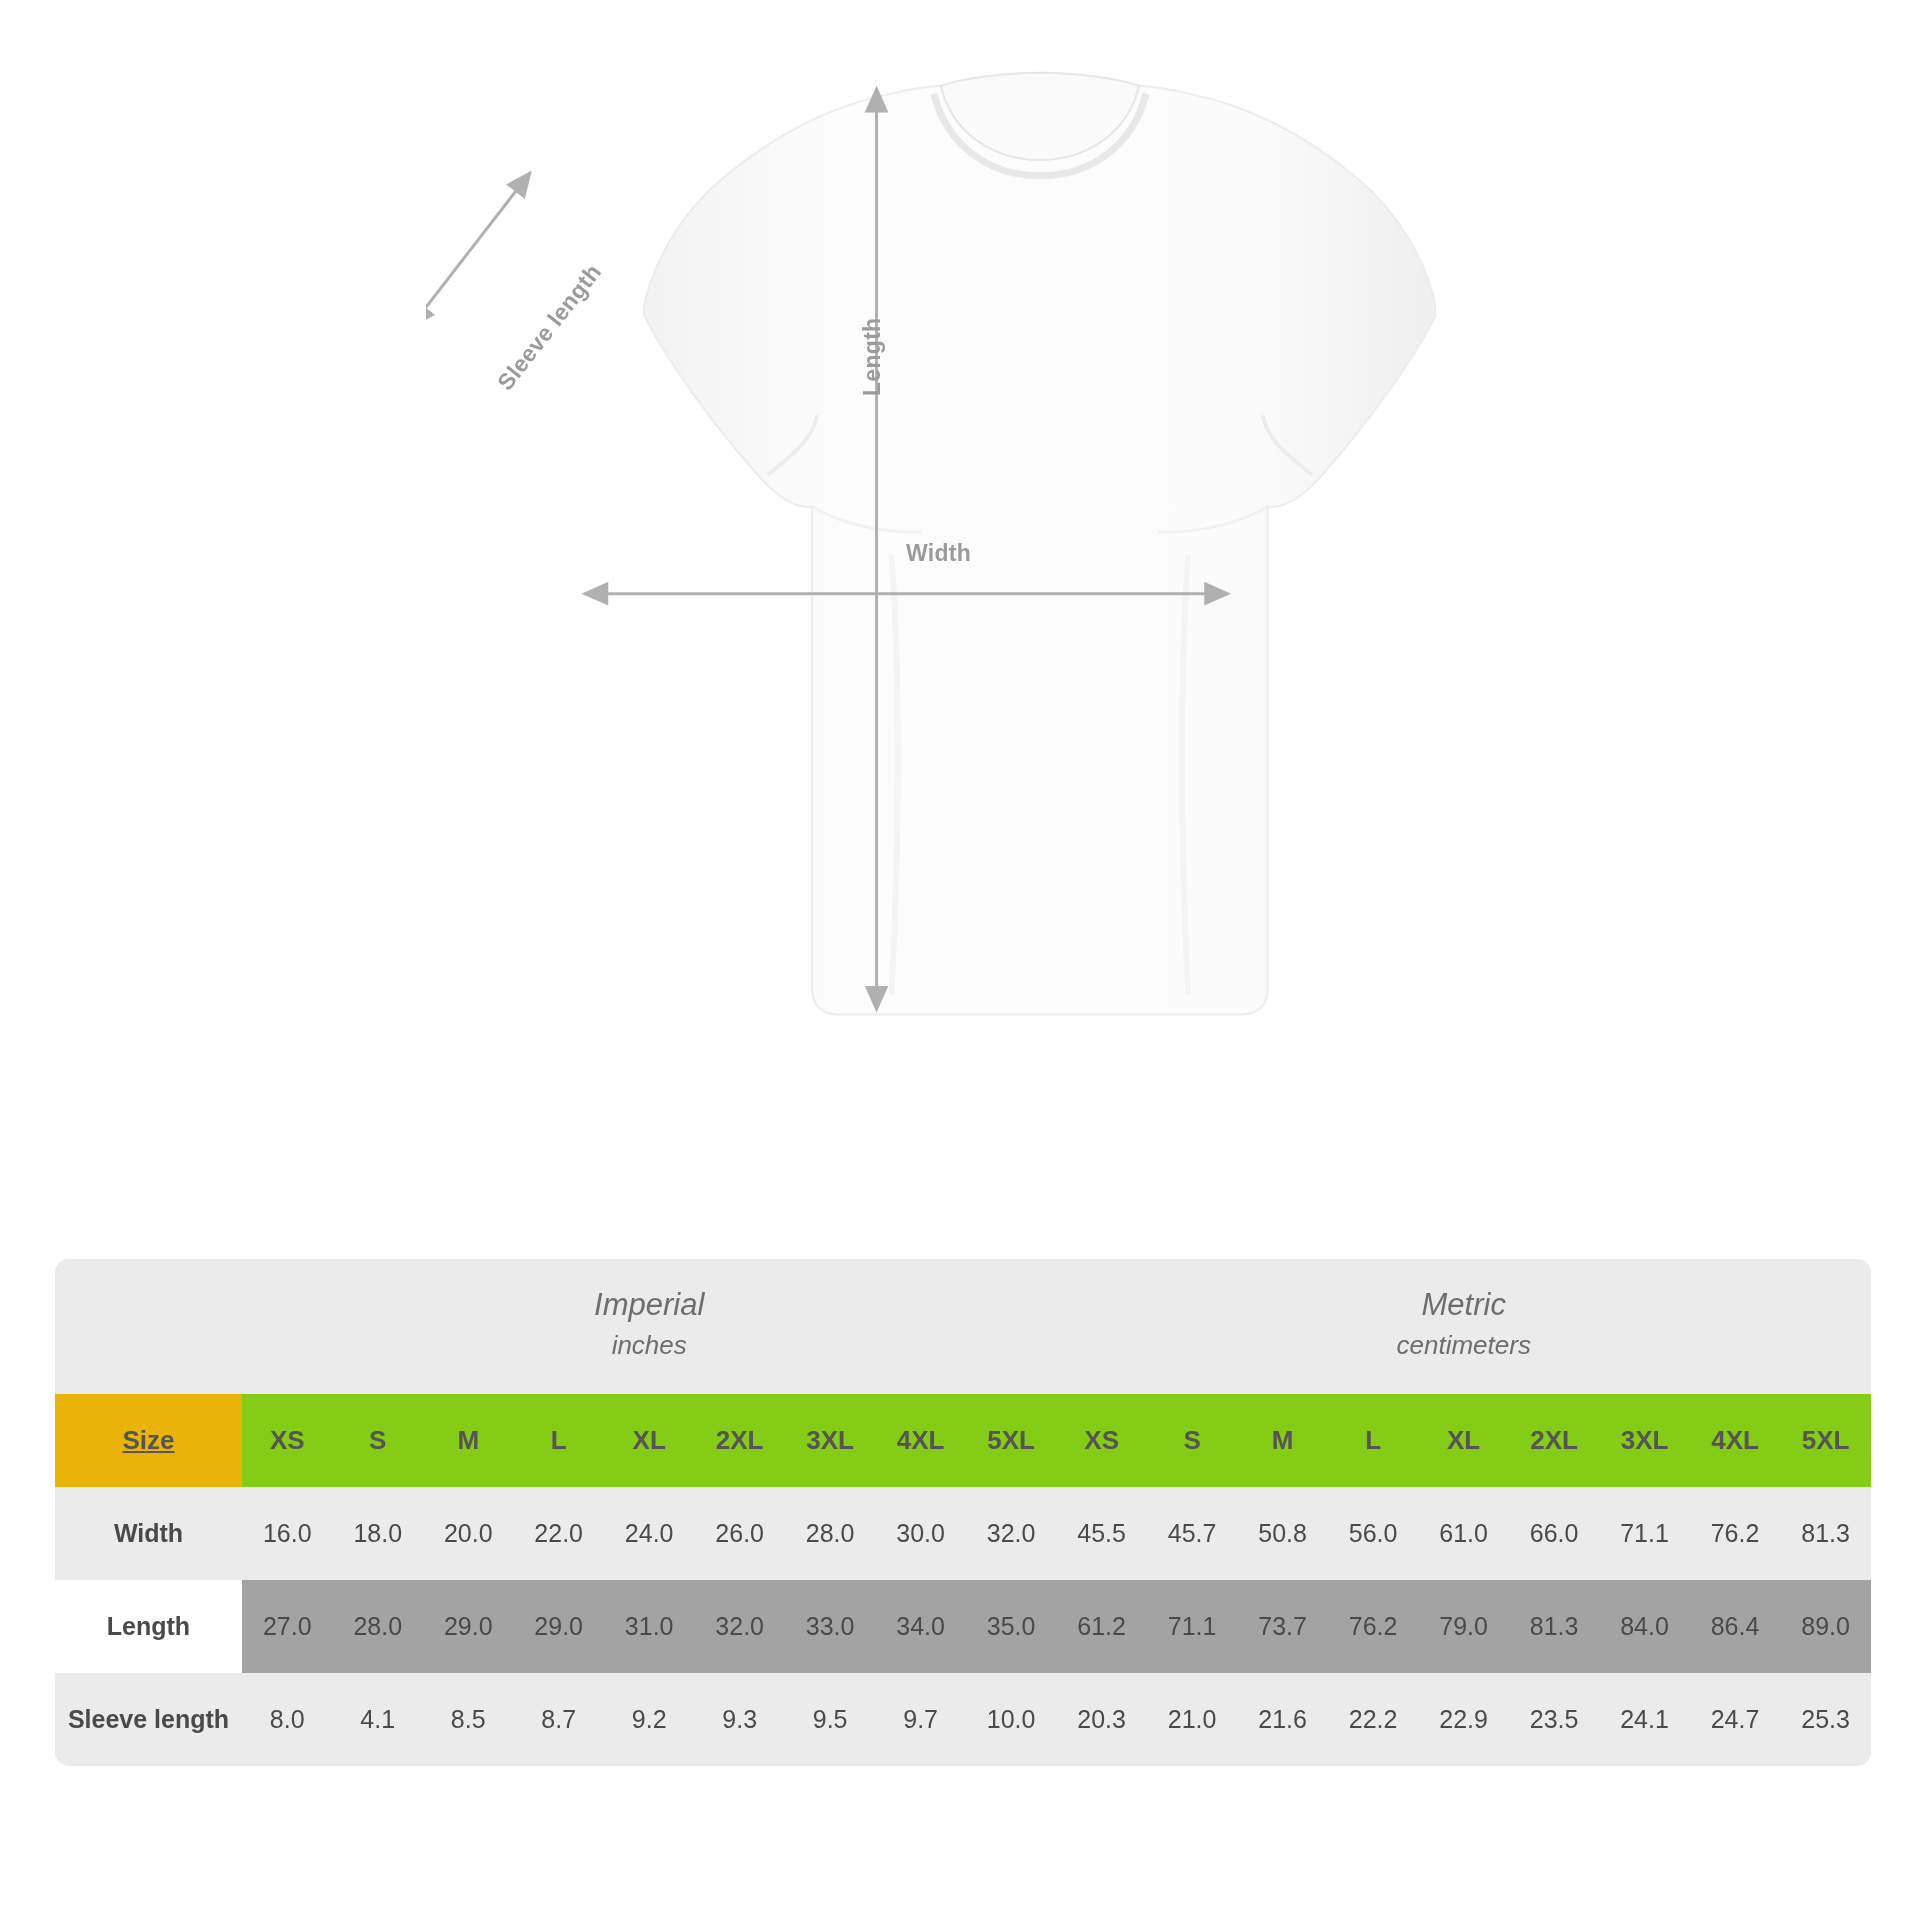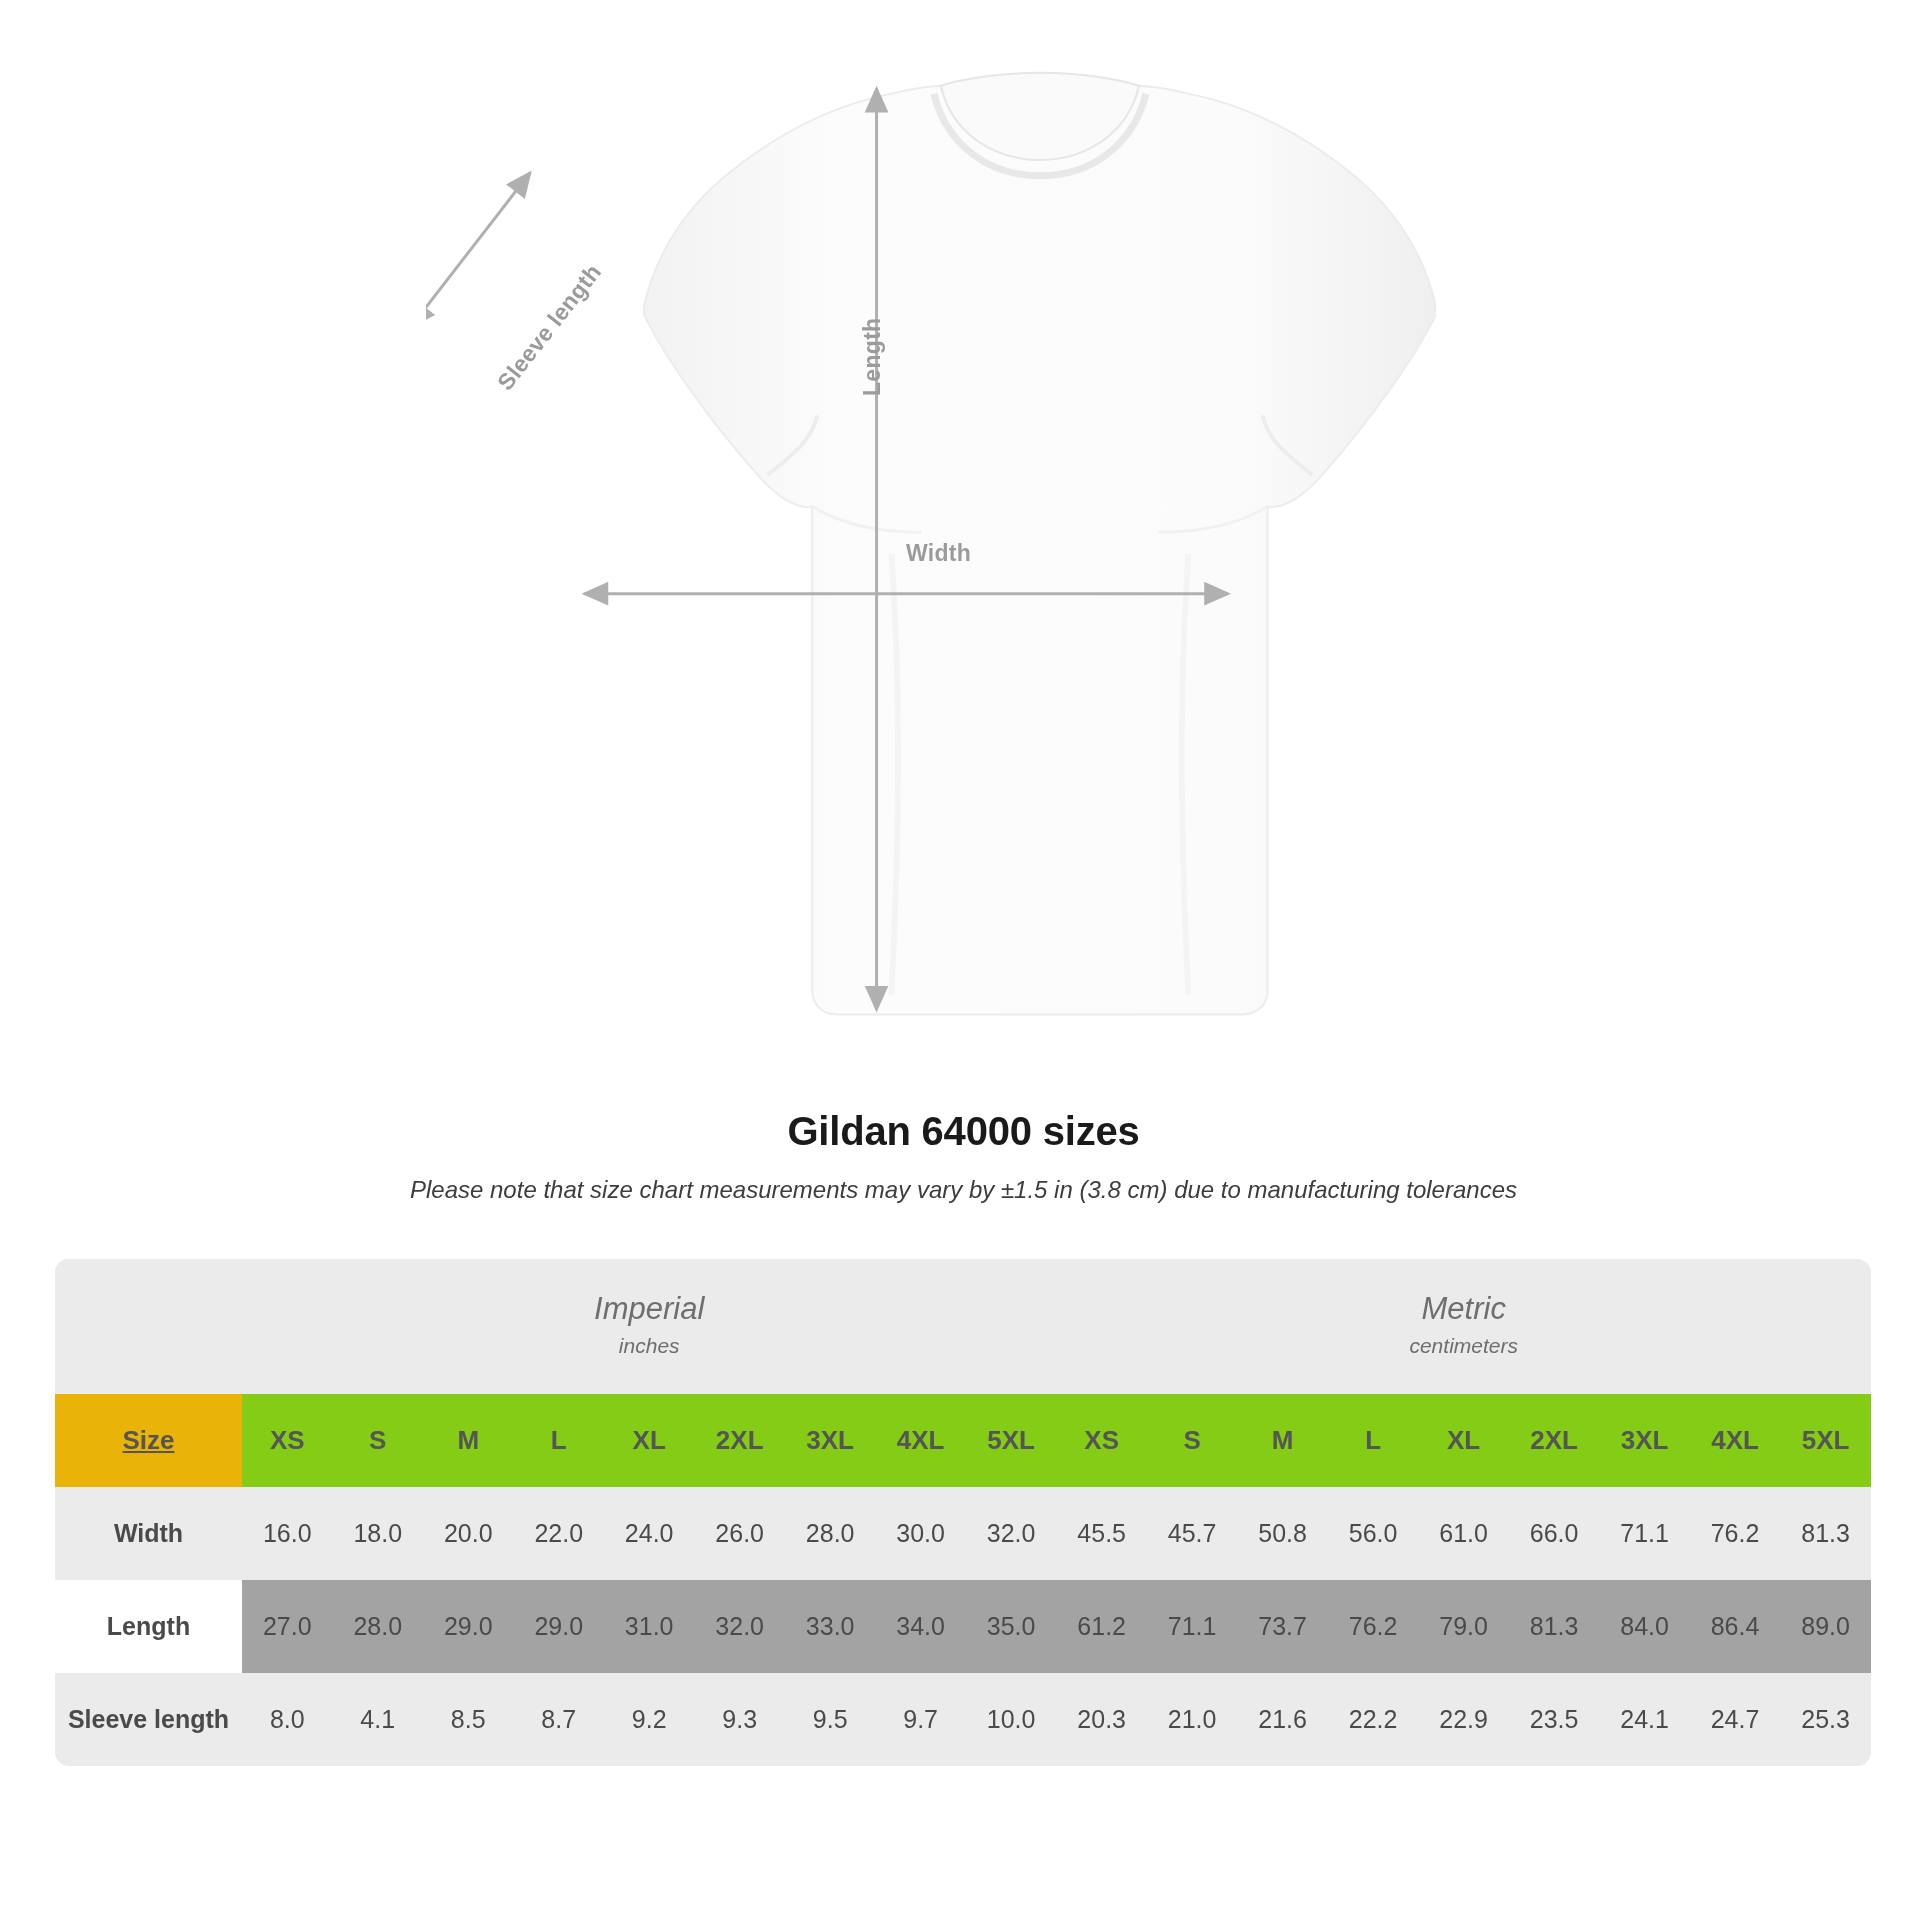--- a/index.html
+++ b/index.html
@@ -113,21 +113,21 @@
   }
   .unit-head .unit-name {
     font-size: 31px;
     font-weight: normal;
     font-style: italic;
     color: #6e6e6e;
     display: block;
     line-height: 1.25;
   }
   .unit-head .unit-sub {
-    font-size: 21px;
+    font-size: 26px;
     font-style: italic;
     color: #6e6e6e;
     display: block;
     line-height: 1.6;
   }
   .corner-cell {
     background: #ebebeb;
   }
 
   .row-head {
@@ -220,24 +220,20 @@
 
         <line x1="105" y1="115" x2="-15" y2="270" stroke="#b0b0b0" stroke-width="3" marker-start="url(#arrowStart)" marker-end="url(#arrowEnd)"></line>
       </svg>
     </div>
 
     <div class="dim-label label-width">Width</div>
     <div class="dim-label label-length">Length</div>
     <div class="dim-label label-sleeve">Sleeve length</div>
   </div>
 
-  <div class="title-block">
-    <h1 class="chart-title">Gildan 64000 sizes</h1>
-    <div class="chart-note">Please note that size chart measurements may vary by ±1.5 in (3.8 cm) due to manufacturing tolerances</div>
-  </div>
 
   <div class="table-wrap">
     <table class="size-table">
       <colgroup>
         <col class="col-label">
         <col class="col-data">
           <col class="col-data">
           <col class="col-data">
           <col class="col-data">
           <col class="col-data">

